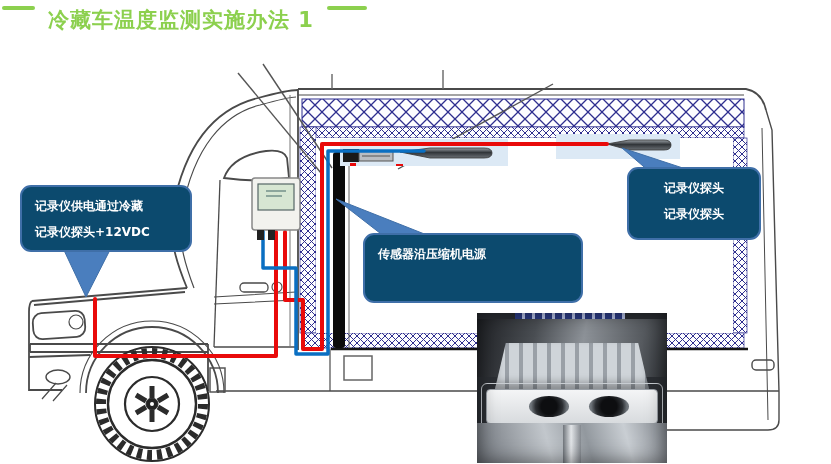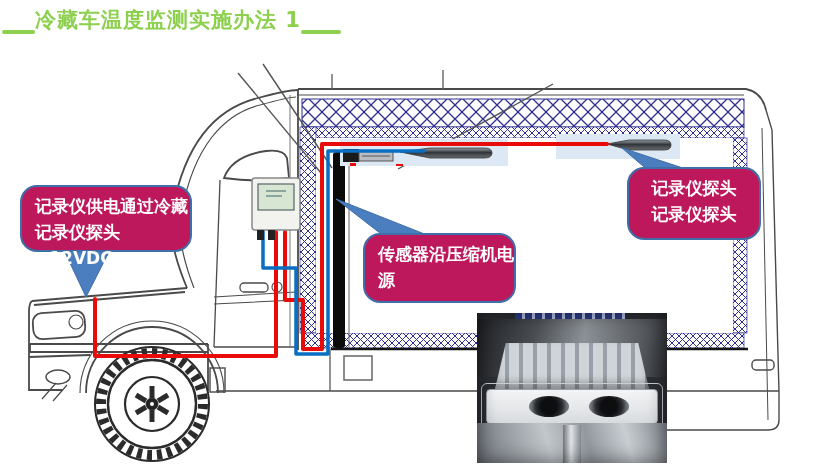--- a/index.html
+++ b/index.html
@@ -1,32 +1,32 @@
 <!DOCTYPE html>
 <html><head>
 <meta charset="utf-8">
 <style>
   html,body{margin:0;padding:0;background:#fff;}
   .stage{position:relative;width:831px;height:464px;background:#ffffff;overflow:hidden;
          font-family:"DejaVu Sans","Liberation Sans",sans-serif;}
   
-  .title-row{position:absolute;top:6px;left:2px;display:flex;align-items:flex-end;}
+  .title-row{position:absolute;top:6px;left:2px;display:flex;align-items:flex-start;gap:13px;}
   .dash{height:4px;background:#8CD04E;border-radius:2px;}
   .dash.l{width:33px;}
   .dash.r{width:40px;}
   .page-title{color:#8CD04E;font-size:21px;font-weight:bold;letter-spacing:1px;white-space:nowrap;}
   
   .diagram{position:absolute;left:0;top:0;}
   
-  .callout{position:absolute;background:#be185d;border:2px solid #3F6FA8;border-radius:17px;
-           color:#ffffff;font-weight:bold;font-size:17px;line-height:26px;
+  .callout{position:absolute;background:#0c4a6e;border:2px solid #3F6FA8;border-radius:11px;
+           color:#ffffff;font-weight:bold;font-size:12px;line-height:26px;
            padding:6px 0 0 13px;box-sizing:border-box;}
   .callout.center{text-align:center;padding-left:0;}
   #callout-power{left:20px;top:185px;width:172px;height:67px;}
-  #callout-routing{left:363px;top:233px;width:153px;height:70px;}
+  #callout-routing{left:363px;top:233px;width:220px;height:70px;}
   #callout-probe{left:627px;top:167px;width:134px;height:73px;}
   
   .photo{position:absolute;left:477px;top:313px;width:190px;height:150px;background:#2b2e33;overflow:hidden;}
   .ph-dash{position:absolute;top:0;left:38px;width:110px;height:6px;
            background:repeating-linear-gradient(90deg,#2c3c85 0 7px,#b9c4e8 7px 10px);}
   .ph-ceil{position:absolute;top:6px;left:0;right:0;height:58px;
            background:linear-gradient(100deg,#1f2125 0%,#4a4e53 30%,#8d9298 55%,#55595e 85%,#2c2f33 100%);}
   .ph-unit-top{position:absolute;top:30px;left:18px;right:18px;height:46px;
            clip-path:polygon(7% 0,93% 0,100% 100%,0 100%);
            background:repeating-linear-gradient(90deg,#cfd4d9 0 10px,#9aa0a7 10px 14px);

